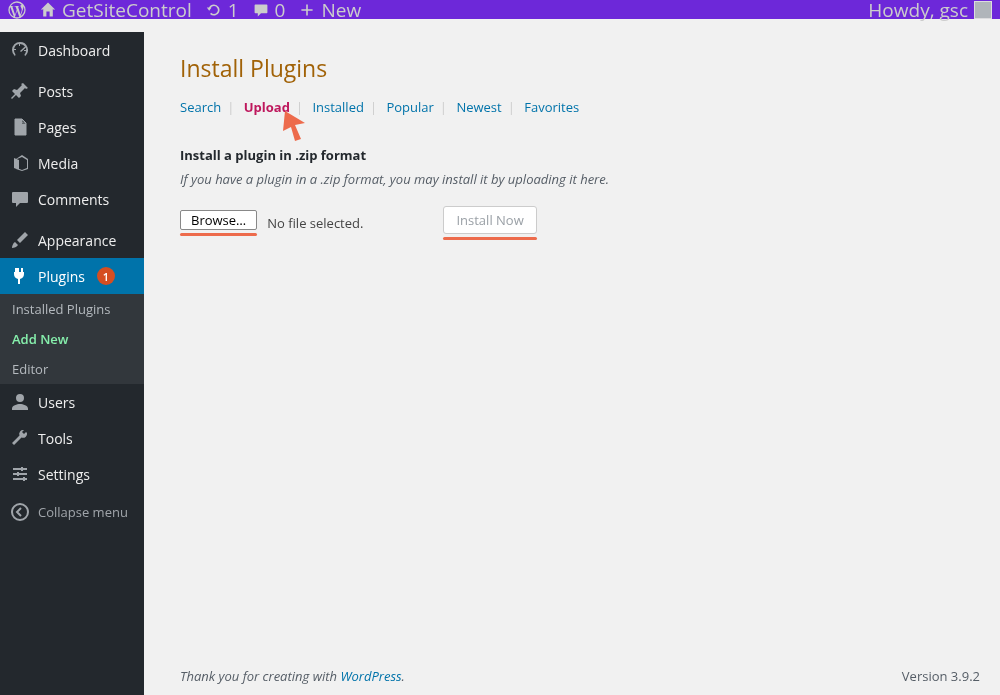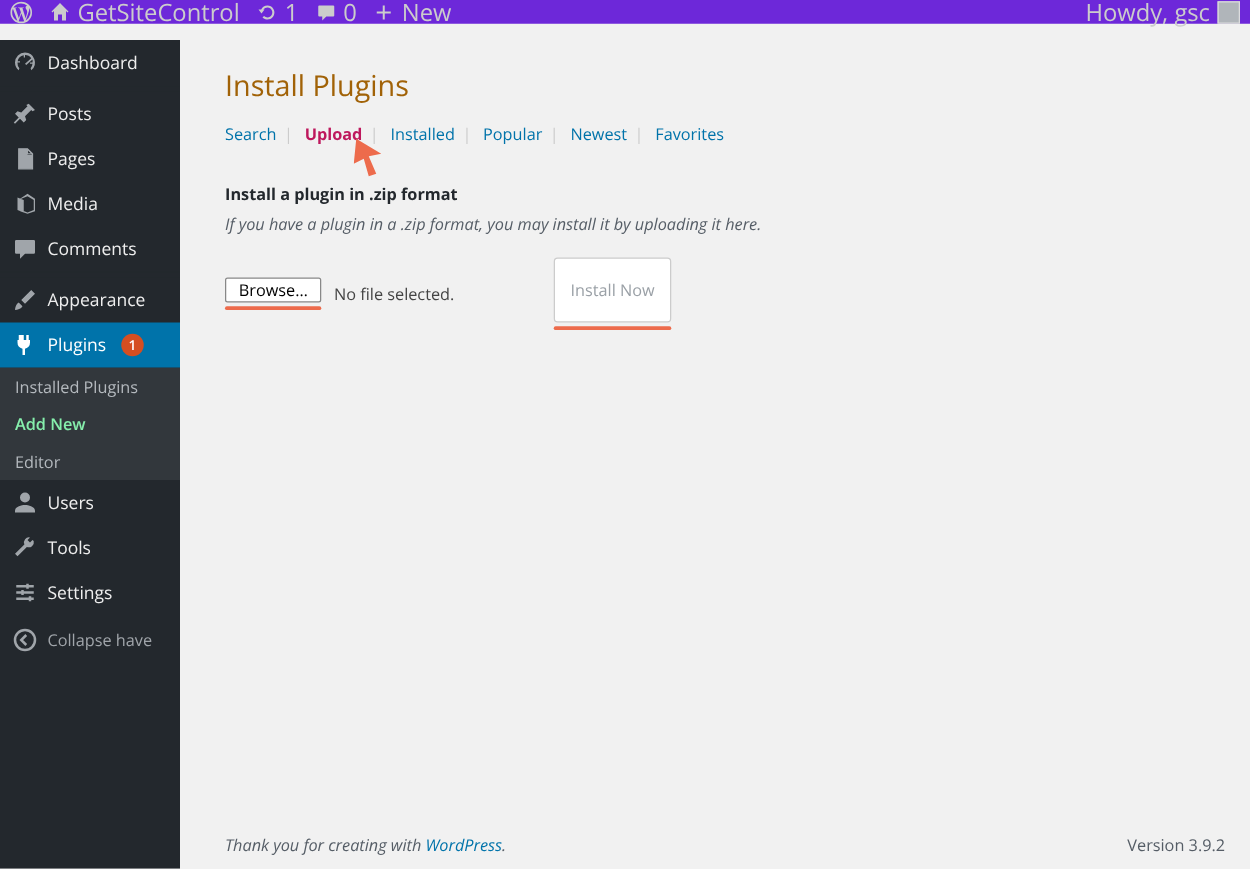--- a/index.html
+++ b/index.html
@@ -35,21 +35,21 @@
     .tab-btn .tri { font-size:10px; color:#a0a5aa;}
     h1 { font-size:23px; font-weight:400; color:#a16207; margin:10px 0 14px 0;}
     .filter-links { font-size:13px; margin-bottom:30px; }
     .filter-links a { color:#0073aa; text-decoration:none; cursor:pointer;}
     .filter-links a.current { color:#be185d; font-weight:700;}
     .filter-links .sep { color:#ccc; margin:0 6px;}
     .label-strong { font-size:13px; font-weight:700; color:#23282d; display:block; margin-bottom:6px;}
     .help-text { font-size:13px; font-style:italic; color:#555d66; margin-bottom:18px;}
     .form-row { display:flex; align-items:center; gap:10px; font-size:13px; color:#444; }
     .browse-btn { background:#fff; border:1px solid #888; padding:0 10px; font-size:13px; cursor:pointer; border-radius:2px;}
-    .install-btn { background:#fff; border:1px solid #ccc; color:#9aa0a6; padding:16px 12px; font-size:13px; cursor:pointer; border-radius:3px; margin-left:70px;}
+    .install-btn { background:#fff; border:1px solid #ccc; color:#9aa0a6; padding:4px 12px; font-size:13px; cursor:pointer; border-radius:3px; margin-left:70px;}
     .underline-red { height:3px; background:#ed6b4c; border-radius:2px; margin-top:3px;}
     .arrow-annot { position:absolute; left:283px; top:109px; pointer-events:none; }
     .footer { position:absolute; left:180px; right:20px; bottom:10px; display:flex; justify-content:space-between; font-size:13px; color:#555d66; font-style:italic;}
     .footer a { color:#0073aa; text-decoration:none;}
     .footer .ver{ font-style:normal;}
     .avatar { width:18px; height:18px; background:#b0b5ba; border:1px solid #dcdcde;}
   </style>
 </head>
 <body>
 
@@ -189,21 +189,21 @@
           </svg>
       <span>Settings</span>
     </a>
       </li>
   </ul>
   <div class="collapse">
     <svg viewBox="0 0 20 20">
         <circle cx="10" cy="10" r="8" fill="none" stroke="#a0a5aa" stroke-width="2"></circle>
         <path d="M11 6l-4 4 4 4" fill="none" stroke="#a0a5aa" stroke-width="2"></path>
       </svg>
-    <span>Collapse have</span>
+    <span>Collapse menu</span>
   </div>
 </div>
 
 <div class="toolbar-top">
   <button class="tab-btn">
     <span>Screen Options</span>
     <span class="tri">▼</span>
   </button>
   <button class="tab-btn">
     <span>Help</span>

